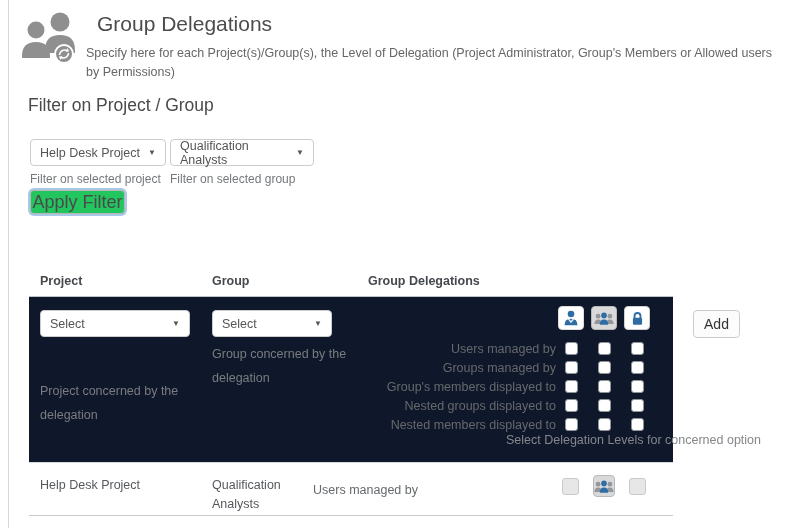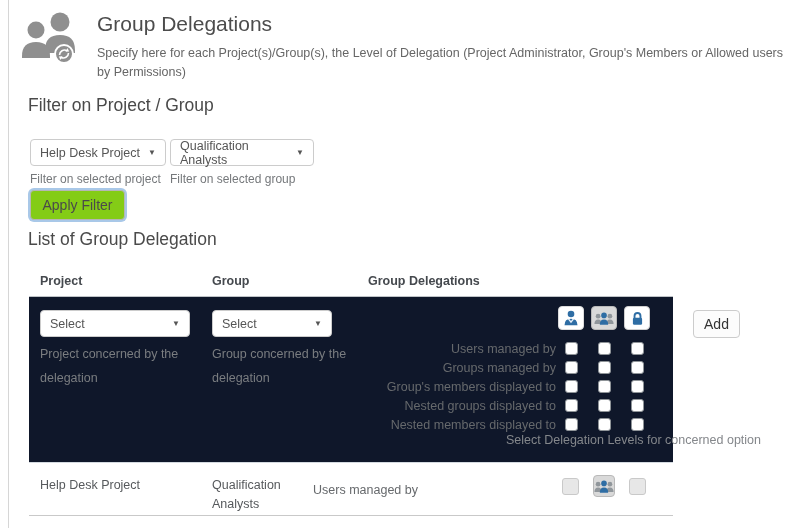--- a/index.html
+++ b/index.html
@@ -4,54 +4,54 @@
 <style>
   * { margin:0; padding:0; box-sizing:border-box; }
   html,body { background:#fff; }
   body { font-family:"Liberation Sans", sans-serif; color:#4a4a4a; }
   .page { position:relative; width:811px; height:528px; background:#fff; overflow:hidden; }
   .vline { position:absolute; left:8px; top:0; width:1px; height:528px; background:#d6d6d6; }
 
   
   .hdr-icon { position:absolute; left:18px; top:10px; }
   .page-title { position:absolute; left:97px; top:12px; font-size:21px; font-weight:400; color:#4c4c4c; }
-  .page-subtitle { position:absolute; left:97px; top:44px; width:690px; font-size:12.5px; line-height:1.55; color:#666; }
+  .page-subtitle { position:absolute; left:86px; top:44px; width:690px; font-size:12.5px; line-height:1.55; color:#666; }
 
   .section-h { position:absolute; font-size:17.5px; font-weight:400; color:#4a4a4a; }
   .h-filter { left:28px; top:95px; }
   .h-list { left:28px; top:229px; }
 
   
   .sel { position:absolute; height:27px; background:#fff; border:1px solid #ccc; border-radius:4px;
          display:flex; align-items:center; justify-content:space-between; padding:0 9px;
          font-size:12.5px; color:#555; cursor:pointer; }
   .sel .caret { font-size:8px; color:#555; margin-left:8px; }
   .sel-filter-project { left:30px; top:139px; width:136px; }
   .sel-filter-group   { left:170px; top:139px; width:144px; }
 
   .filter-cap { position:absolute; top:172px; font-size:12px; color:#75787b; }
   .cap-project { left:30px; }
   .cap-group { left:170px; }
 
   .btn { border-radius:4px; font-family:"Liberation Sans",sans-serif; cursor:pointer; }
-  .apply-btn { position:absolute; left:30px; top:190px; width:95px; height:30px;
-               background:#84cc16; border:1px solid #b6b6b6; box-shadow:0 0 0 2px #a9c8e8;
-               font-size:14px; color:#4a4a4a; }
+  .apply-btn { position:absolute; left:30px; top:190px; width:95px; height:24px;
+               background:#22c55e; border:1px solid #b6b6b6; box-shadow:0 0 0 2px #a9c8e8;
+               font-size:18px; color:#4a4a4a; }
 
   
   .table { position:absolute; left:29px; top:262px; width:644px; }
   .t-head { position:relative; height:35px; border-bottom:1px solid #bfc3c7; }
   .t-head .col { position:absolute; top:12px; font-size:12.5px; font-weight:bold; color:#45494e; }
   .col-project { left:11px; } .col-group { left:183px; } .col-deleg { left:339px; }
 
   .row-editor { position:relative; height:166px; background:#0f172a; border-bottom:1px solid #d4dae0; }
   .row-editor .sel-proj { left:11px; top:13px; width:150px; position:absolute; }
   .row-editor .sel-grp  { left:183px; top:13px; width:120px; position:absolute; }
   .cell-cap { position:absolute; top:46px; width:155px; font-size:12.5px; line-height:1.9; color:#7a7d80; }
-  .cap-ed-project { left:11px; } .cap-ed-group { left:183px; }
+  .cap-ed-project { left:11px;margin-top:37px; } .cap-ed-group { left:183px; }
 
   .lvl-box { position:absolute; width:26px; height:24px; border-radius:4px; background:#fff;
              border:1px solid #dcdcdc; display:flex; align-items:center; justify-content:center; cursor:pointer; }
   .lvl-1 { left:529px; top:9px; }
   .lvl-2 { left:562px; top:9px; background:#d9d9d9; border-color:#b9b9b9; }
   .lvl-3 { left:595px; top:9px; border-color:#cfcfcf; }
 
   .opt-row { position:absolute; left:150px; width:470px; height:19px; }
   .opt-row .opt-label { position:absolute; right:93px; top:2px; font-size:12.5px; color:#66696c; white-space:nowrap; }
   .cb { position:absolute; top:2px; width:13px; height:13px; background:#fff; border:1px solid #8f9498; border-radius:3px; cursor:pointer; }
@@ -102,21 +102,20 @@
   </div>
   <div class="sel sel-filter-group">
     <span>Qualification Analysts</span>
     <span class="caret">▼</span>
   </div>
   <div class="filter-cap cap-project">Filter on selected project</div>
   <div class="filter-cap cap-group">Filter on selected group</div>
 
   <button class="btn apply-btn">Apply Filter</button>
 
-  <div class="section-h h-list">List of Group Delegation</div>
 
   <div class="table">
     <div class="t-head">
       <span class="col col-project">Project</span>
       <span class="col col-group">Group</span>
       <span class="col col-deleg">Group Delegations</span>
     </div>
 
     <div class="row-editor">
       <div class="sel sel-proj">

